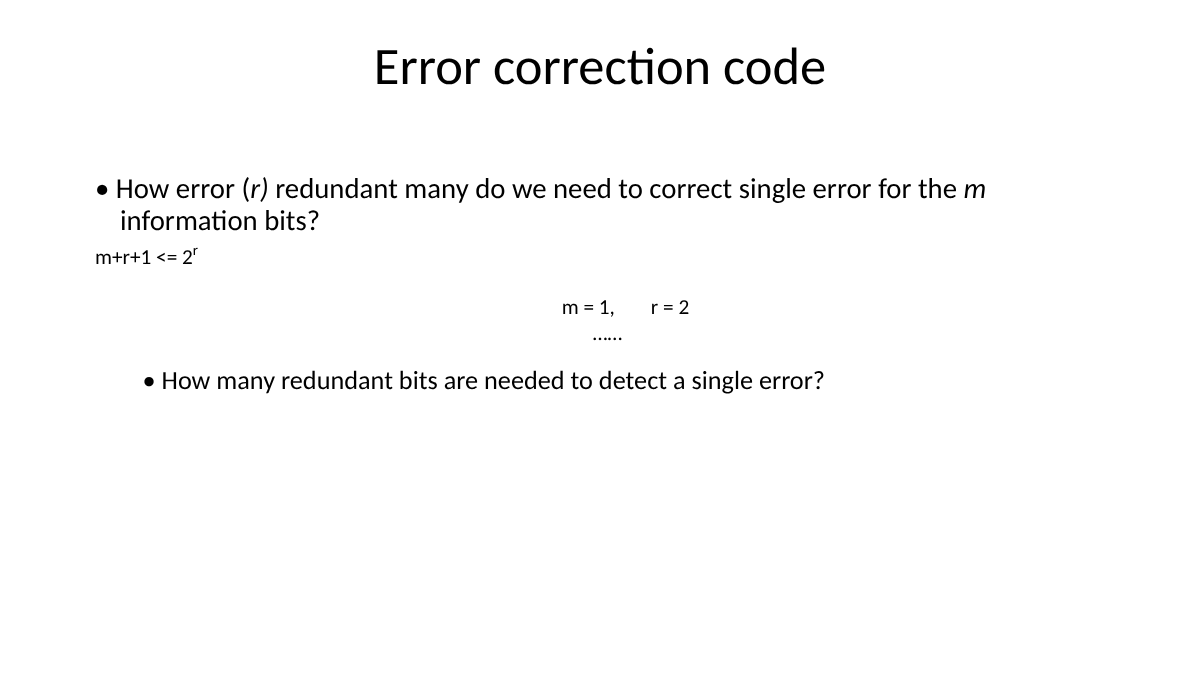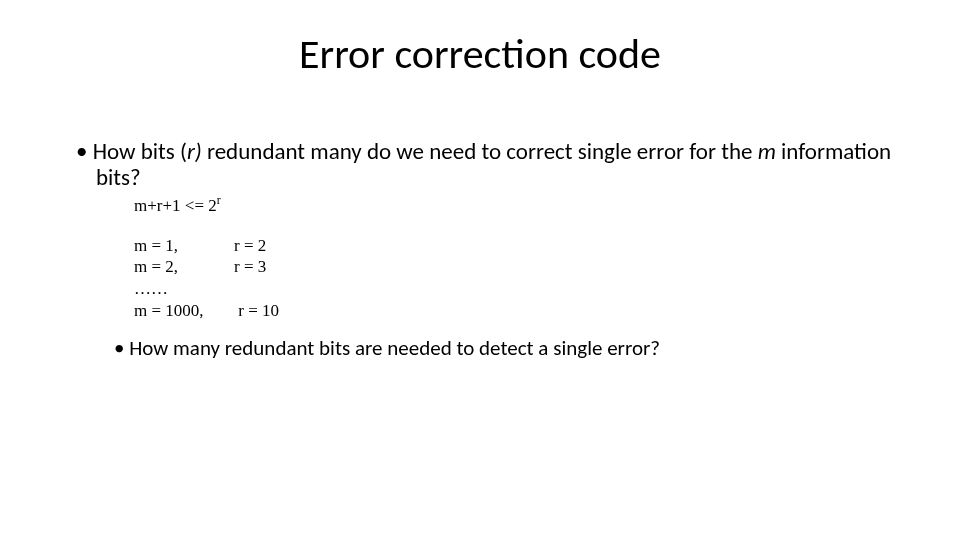--- a/index.html
+++ b/index.html
@@ -38,29 +38,27 @@
     line-height: 1.15;
     margin: 0 0 4px 0;
     padding-left: 20px;
     text-indent: -20px;
   }
   .bullet-l1::before {
     content: "• ";
   }
   .italic { font-style: italic; }
   .sub {
-    margin-left: 58px;
     font-size: 17px;
     line-height: 1.28;
     margin-top: 2px;
     margin-bottom: 14px;
-    font-family: Liberation Serif, serif;
   }
   .sup { vertical-align: super; font-size: 0.7em; line-height: 0; }
-  .pair-row { white-space: nowrap; }
+  .pair-row { white-space: nowrap; text-align: center; }
   .pair-m { display: inline-block; width: 100px; }
   .gap { height: 18px; }
   .bullet-l2 {
     font-size: 21px;
     line-height: 1.2;
     margin: 4px 0 0 38px;
     padding-left: 18px;
     text-indent: -18px;
   }
   .bullet-l2::before {
@@ -69,39 +67,33 @@
 </style>
 </head>
 <body>
 <div class="slide">
 
   <div class="title">Error correction code</div>
 
   <div class="body">
 
     <p class="bullet-l1">
-      <span>How bits (</span><span class="italic">r)</span><span> redundant many do we need to correct single error for the </span><span class="italic">m</span><span> information bits?</span>
+      <span>How error (</span><span class="italic">r)</span><span> redundant many do we need to correct single error for the </span><span class="italic">m</span><span> information bits?</span>
     </p>
 
     <div class="sub">
       <div>
         <span>m+r+1 &lt;= 2</span><span class="sup">r</span>
       </div>
       <div class="gap"></div>
       <div class="pair-row">
         <span class="pair-m">m = 1,</span><span>r = 2</span>
       </div>
       <div class="pair-row">
-        <span class="pair-m">m = 2,</span><span>r = 3</span>
-      </div>
-      <div class="pair-row">
         <span>……</span>
-      </div>
-      <div class="pair-row">
-        <span class="pair-m">m = 1000,</span><span> r = 10</span>
       </div>
     </div>
 
 
     <p class="bullet-l2">How many redundant bits are needed to detect a single error?</p>
 
   </div>
 </div>
 
 </body></html>

